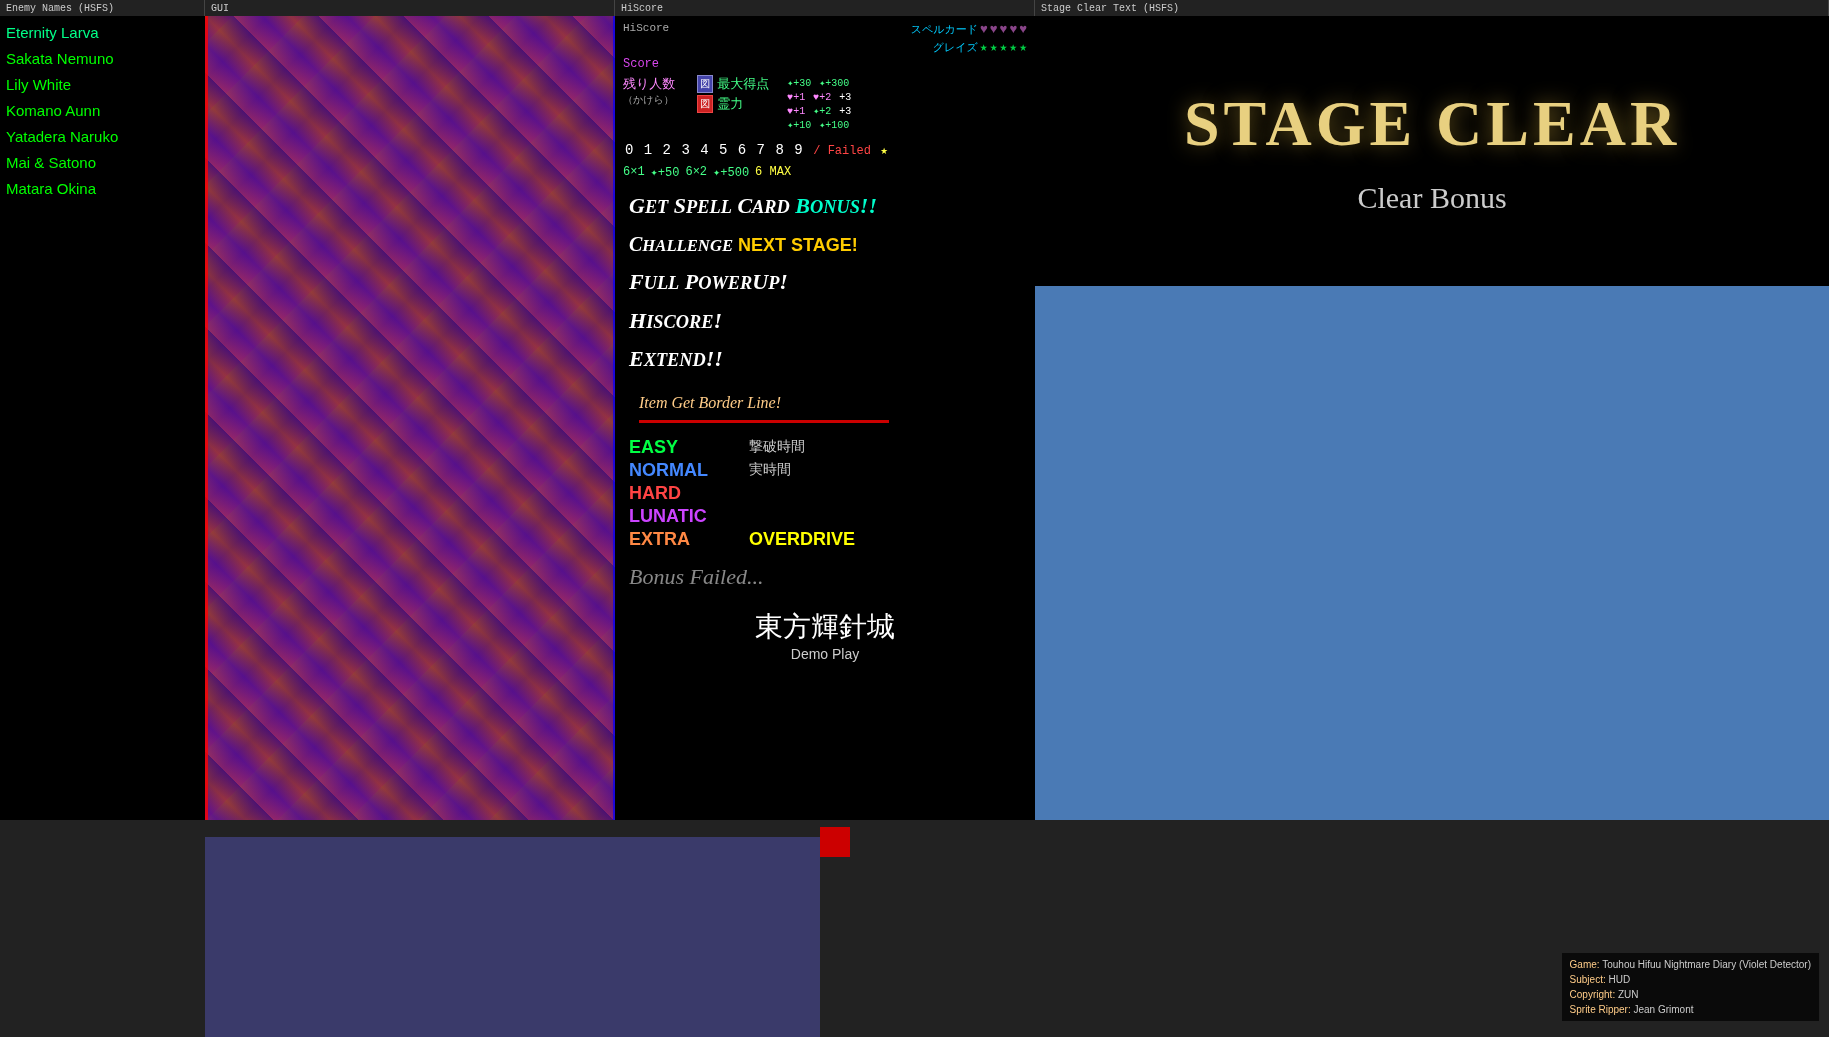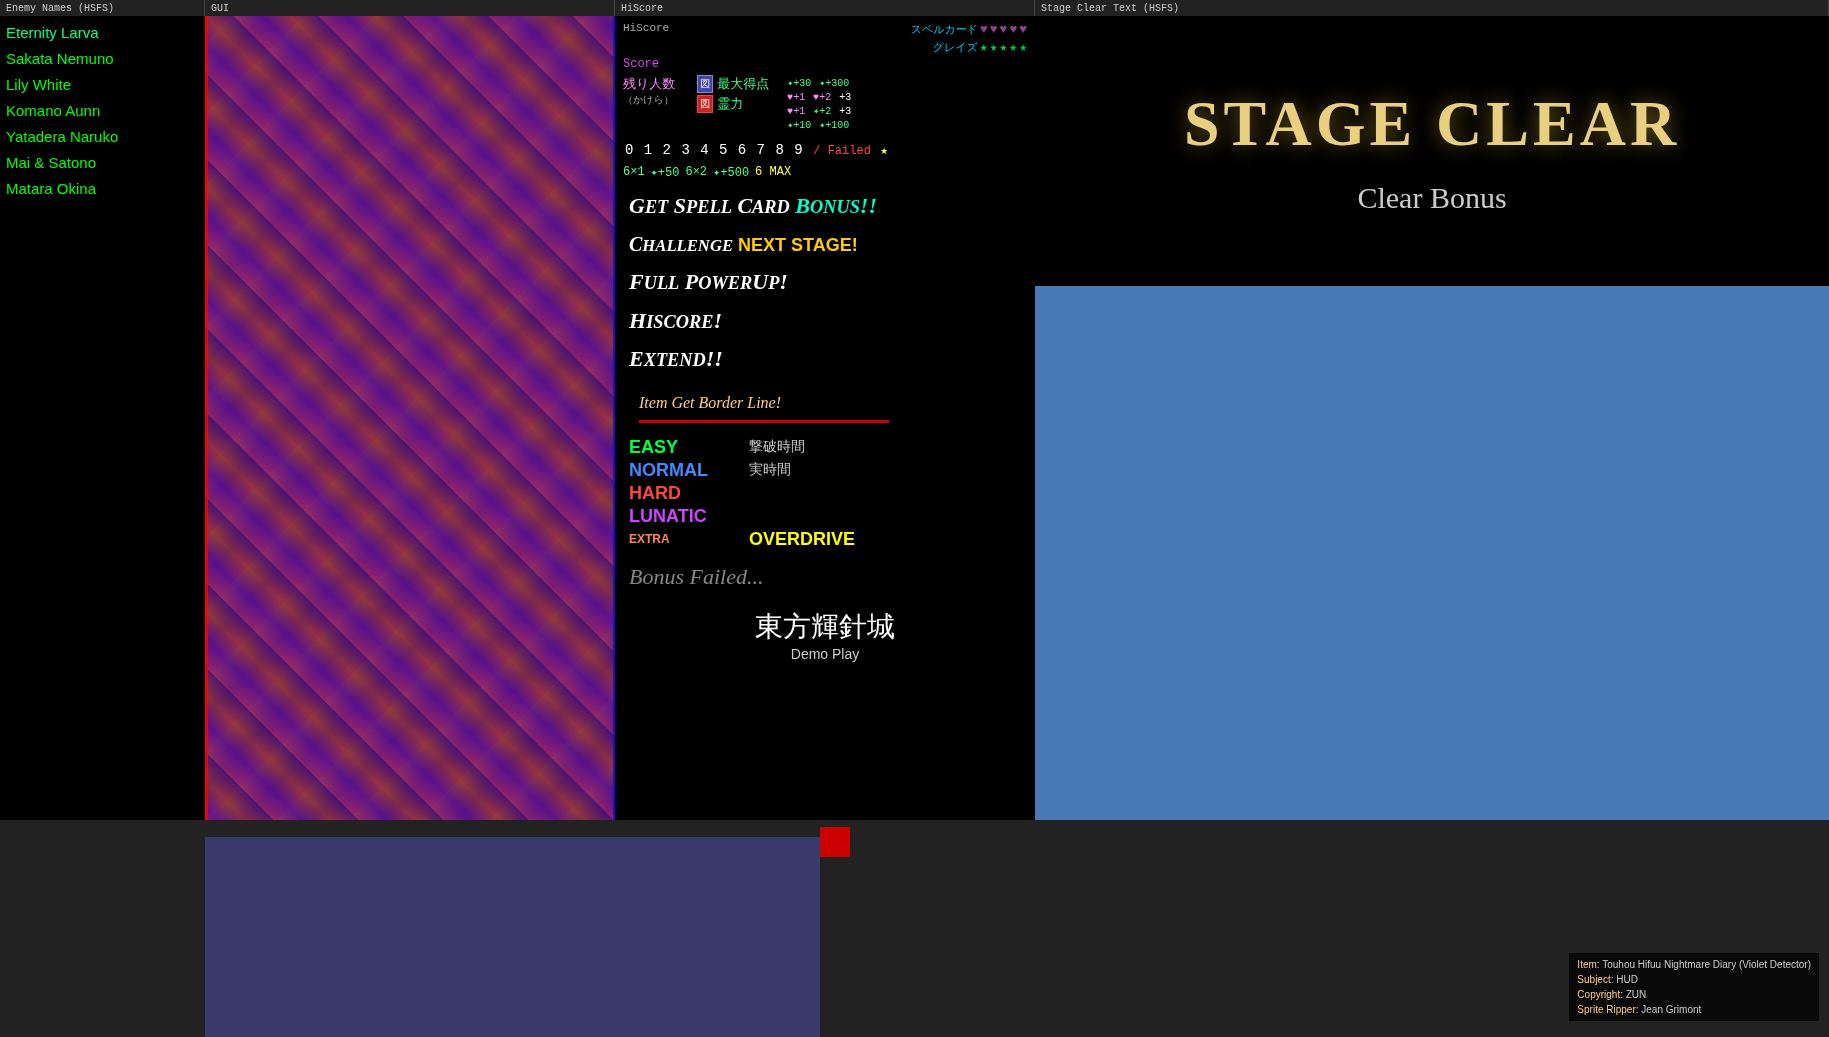--- a/index.html
+++ b/index.html
@@ -142,21 +142,21 @@
     }
     .diff-row {
       display: flex;
       align-items: center;
       margin: 2px 0;
     }
     .diff-easy { color: #00ff44; font-size: 18px; font-weight: bold; font-family: Arial, sans-serif; width: 100px; }
     .diff-normal { color: #4488ff; font-size: 18px; font-weight: bold; font-family: Arial, sans-serif; width: 100px; }
     .diff-hard { color: #ff4444; font-size: 18px; font-weight: bold; font-family: Arial, sans-serif; width: 100px; }
     .diff-lunatic { color: #cc44ff; font-size: 18px; font-weight: bold; font-family: Arial, sans-serif; width: 100px; }
-    .diff-extra { color: #ff8844; font-size: 12px; font-weight: bold; font-family: Arial, sans-serif; width: 100px; }
+    .diff-extra { color: #ff8844; font-size: 18px; font-weight: bold; font-family: Arial, sans-serif; width: 100px; }
     .diff-overdrive { color: #ffff00; font-size: 18px; font-weight: bold; font-family: Arial, sans-serif; }
 
     .diff-time-label {
       color: #cccccc;
       font-size: 14px;
     }
 
     .bonus-failed {
       color: #888888;
       font-size: 22px;
@@ -490,21 +490,21 @@
 <div class="blue-right"></div>
 
 <div class="bottom-bar">
   <div class="bottom-game-area"></div>
 
   <div class="red-box"></div>
 </div>
 
 <div class="info-panel">
   <div>
-    <span class="info-label">Item:</span>
+    <span class="info-label">Game:</span>
     <span>Touhou Hifuu Nightmare Diary (Violet Detector)</span>
   </div>
   <div>
     <span class="info-label">Subject:</span>
     <span>HUD</span>
   </div>
   <div>
     <span class="info-label">Copyright:</span>
     <span>ZUN</span>
   </div>

